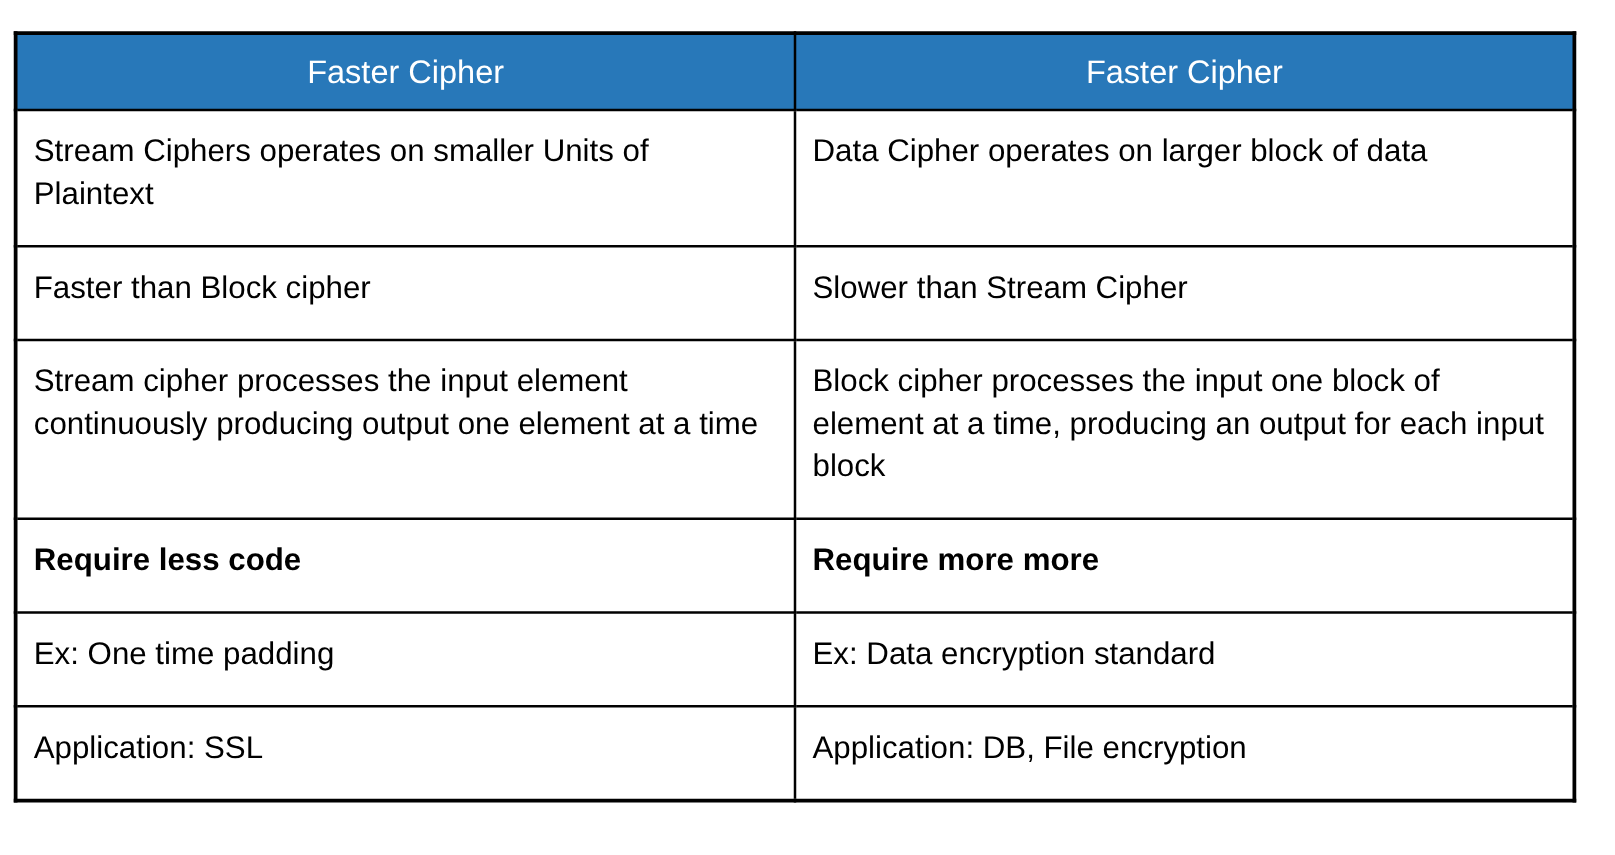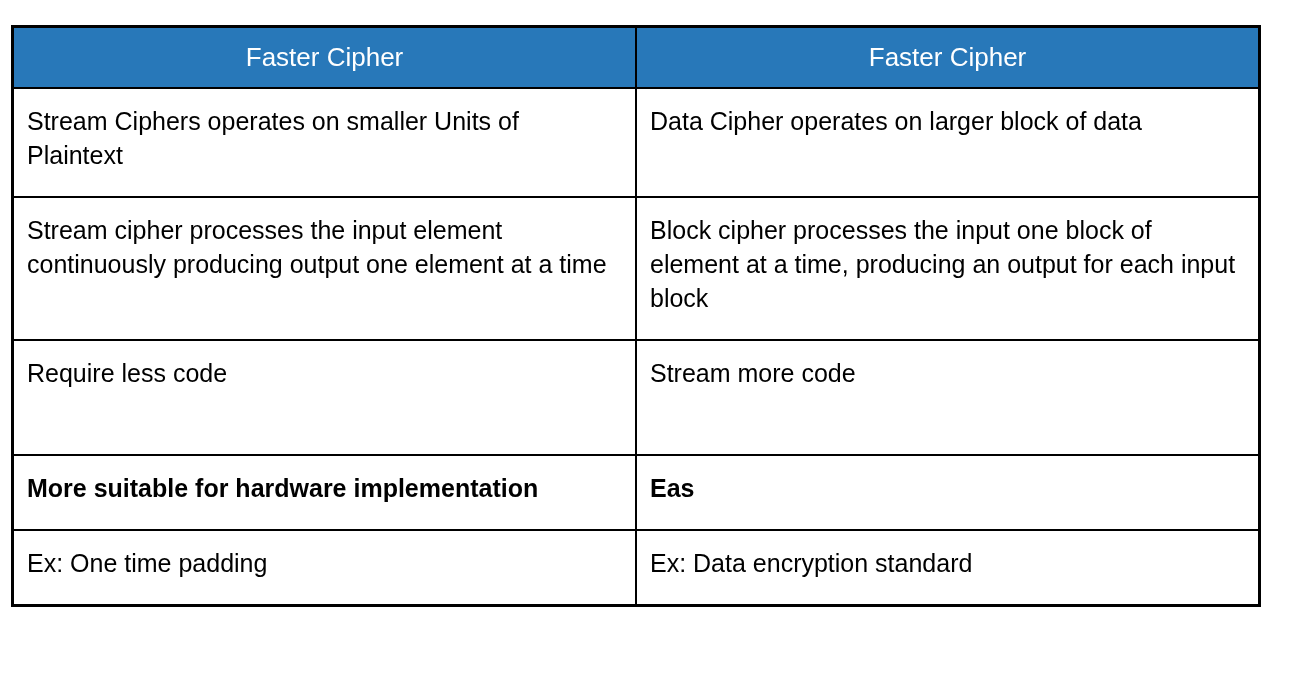--- a/index.html
+++ b/index.html
@@ -71,30 +71,34 @@
         <th>Faster Cipher</th>
         <th>Faster Cipher</th>
       </tr>
     </thead>
     <tbody>
       <tr>
         <td>Stream Ciphers operates on smaller Units of Plaintext</td>
         <td>Data Cipher operates on larger block of data</td>
       </tr>
       <tr>
+        <td>Faster than Block cipher</td>
+        <td>Slower than Stream Cipher</td>
+      </tr>
+      <tr>
         <td>Stream cipher processes the input element continuously producing output one element at a time</td>
         <td>Block cipher processes the input one block of element at a time, producing an output for each input block</td>
       </tr>
       <tr>
         <td>Require less code</td>
-        <td>Stream more code</td>
-      </tr>
-      <tr>
-        <td>More suitable for hardware implementation</td>
-        <td>Eas</td>
+        <td>Require more more</td>
       </tr>
       <tr>
         <td>Ex: One time padding</td>
         <td>Ex: Data encryption standard</td>
+      </tr>
+      <tr>
+        <td>Application: SSL</td>
+        <td>Application: DB, File encryption</td>
       </tr>
     </tbody>
   </table>
 </div>
 
 </body></html>

